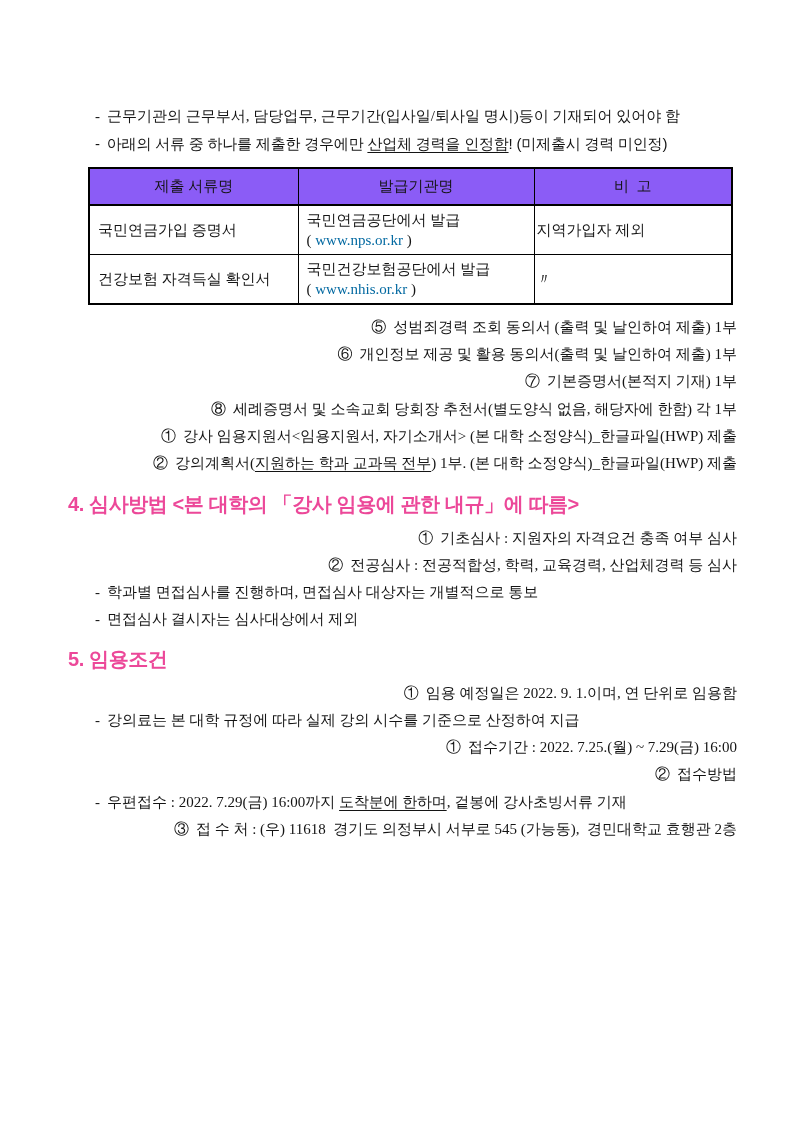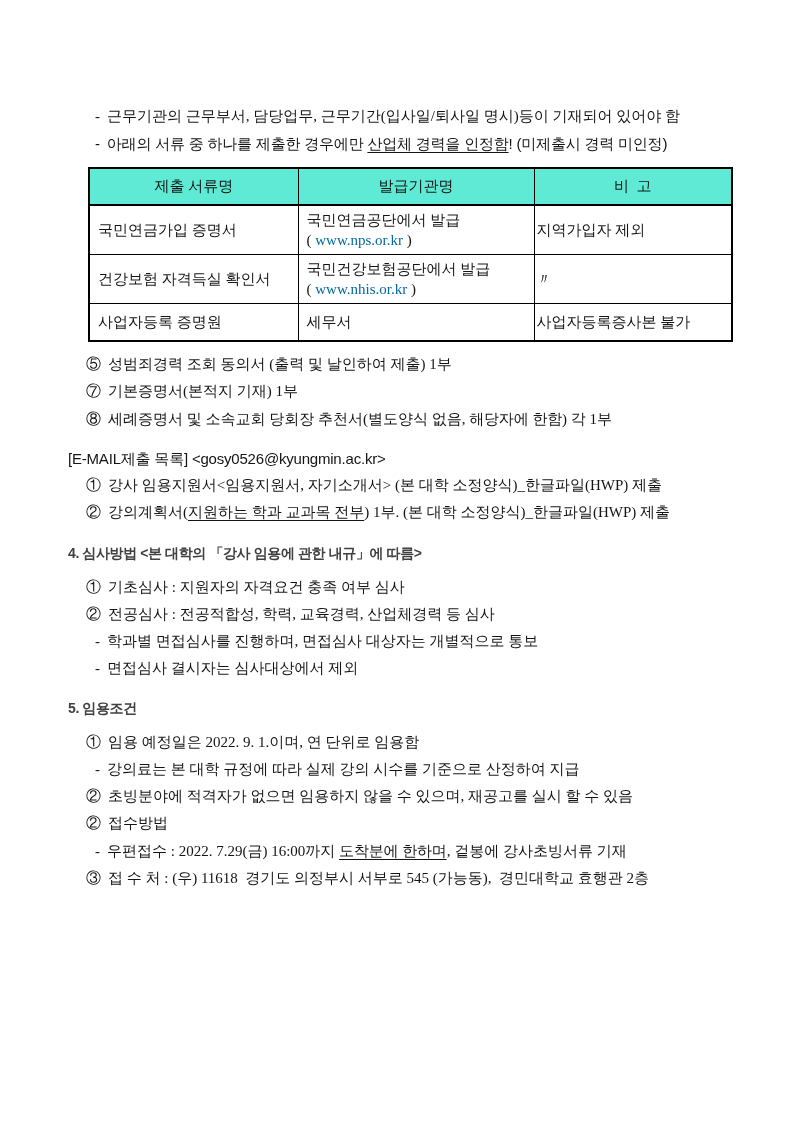--- a/index.html
+++ b/index.html
@@ -9,40 +9,40 @@
     background:#ffffff;
     overflow:hidden;
     font-family:"Liberation Serif","DejaVu Serif",serif;
     font-size:15px;
     color:#141414;
   }
   .content{padding:103px 56px 0 68px;}
   .line{line-height:27px;white-space:pre-wrap;}
   .mk{margin-right:7px;}
   .dash-indent{margin-left:27px;}
-  .num-indent{margin-left:18px;}
+  .num-indent{margin-left:24px;text-align:right;}
   .sub-indent{margin-left:27px;}
   
   .bg{font-family:"Liberation Sans","DejaVu Sans",sans-serif;font-weight:400;letter-spacing:-0.2px;}
   .u{text-decoration:underline;text-underline-offset:3px;}
   h2.sec{
     font-family:"Liberation Sans","DejaVu Sans",sans-serif;
-    font-weight:800;font-size:14px;line-height:26px;
-    letter-spacing:-0.4px;color:#404040;
+    font-weight:800;font-size:20px;line-height:26px;
+    letter-spacing:-0.4px;color:#ec4899;
     margin:14px 0 8px 0;
   }
   h2.m2{margin-top:13px;}
   
   table.docs{
     border-collapse:collapse;table-layout:fixed;
     width:643px;margin:10px 0 9px 20px;
     border:2px solid #000;
   }
   .docs th{
-    background:#5eead4;
+    background:#8b5cf6;
     border:1.5px solid #000;border-bottom:2.6px solid #000;
     font-weight:400;font-size:15px;height:35px;
     text-align:center;white-space:pre-wrap;padding:0 0;
   }
   .docs td{
     border:1px solid #000;
     padding:4px 8px;vertical-align:middle;
     line-height:20px;white-space:pre-wrap;
   }
   .docs td.note{text-align:left;padding:4px 2px;}
@@ -82,45 +82,40 @@
         <tr class="r2l">
           <td>국민연금가입 증명서</td>
           <td><div>국민연금공단에서 발급</div><div><span>( </span><a class="link">www.nps.or.kr</a><span> )</span></div></td>
           <td class="note">지역가입자 제외</td>
         </tr>
         <tr class="r2l">
           <td>건강보험 자격득실 확인서</td>
           <td><div>국민건강보험공단에서 발급</div><div><span>( </span><a class="link">www.nhis.or.kr</a><span> )</span></div></td>
           <td class="note">〃</td>
         </tr>
-        <tr class="r1l">
-          <td>사업자등록 증명원</td>
-          <td>세무서</td>
-          <td class="note">사업자등록증사본 불가</td>
-        </tr>
       </tbody>
     </table>
 
     <div class="line num-indent"><span class="mk">⑤</span><span>성범죄경력 조회 동의서 (출력 및 날인하여 제출) 1부</span></div>
+    <div class="line num-indent"><span class="mk">⑥</span><span>개인정보 제공 및 활용 동의서(출력 및 날인하여 제출) 1부</span></div>
     <div class="line num-indent"><span class="mk">⑦</span><span>기본증명서(본적지 기재) 1부</span></div>
     <div class="line num-indent"><span class="mk">⑧</span><span>세례증명서 및 소속교회 당회장 추천서(별도양식 없음, </span><span class="bg">해당자에 한함</span><span>) 각 1부</span></div>
 
-    <div class="line bg email-title">[E-MAIL제출 목록] &lt;gosy0526@kyungmin.ac.kr&gt;</div>
     <div class="line num-indent"><span class="mk">①</span><span>강사 임용지원서&lt;임용지원서, 자기소개서&gt; (본 대학 소정양식)_한글파일(HWP) 제출</span></div>
     <div class="line num-indent"><span class="mk">②</span><span>강의계획서(</span><span class="u">지원하는 학과 교과목 전부</span><span>) 1부. (본 대학 소정양식)_한글파일(HWP) 제출</span></div>
 
     <h2 class="sec">4. 심사방법 &lt;본 대학의 「강사 임용에 관한 내규」에 따름&gt;</h2>
     <div class="line num-indent"><span class="mk">①</span><span>기초심사 : 지원자의 자격요건 충족 여부 심사</span></div>
     <div class="line num-indent"><span class="mk">②</span><span>전공심사 : 전공적합성, 학력, 교육경력, 산업체경력 등 심사</span></div>
     <div class="line sub-indent"><span class="mk">-</span><span>학과별 면접심사를 진행하며, 면접심사 대상자는 개별적으로 통보</span></div>
     <div class="line sub-indent"><span class="mk">-</span><span>면접심사 결시자는 심사대상에서 제외</span></div>
 
     <h2 class="sec m2">5. 임용조건</h2>
     <div class="line num-indent"><span class="mk">①</span><span>임용 예정일은 2022. 9. 1.이며, 연 단위로 임용함</span></div>
     <div class="line sub-indent"><span class="mk">-</span><span>강의료는 본 대학 규정에 따라 실제 강의 시수를 기준으로 산정하여 지급</span></div>
-    <div class="line num-indent"><span class="mk">②</span><span>초빙분야에 적격자가 없으면 임용하지 않을 수 있으며, 재공고를 실시 할 수 있음</span></div>
 
+    <div class="line num-indent"><span class="mk">①</span><span>접수기간 : 2022. 7.25.(월) ~ 7.29(금) 16:00</span></div>
     <div class="line num-indent"><span class="mk">②</span><span>접수방법</span></div>
     <div class="line sub-indent"><span class="mk">-</span><span>우편접수 : 2022. 7.29(금) 16:00까지 </span><span class="bg u">도착분에 한하며</span><span>, 겉봉에 강사초빙서류 기재</span></div>
     <div class="line num-indent"><span class="mk">③</span><span>접 수 처 : (우) 11618  경기도 의정부시 서부로 545 (가능동),  경민대학교 효행관 2층</span></div>
 
   </div>
 </div>
 
 </body></html>

